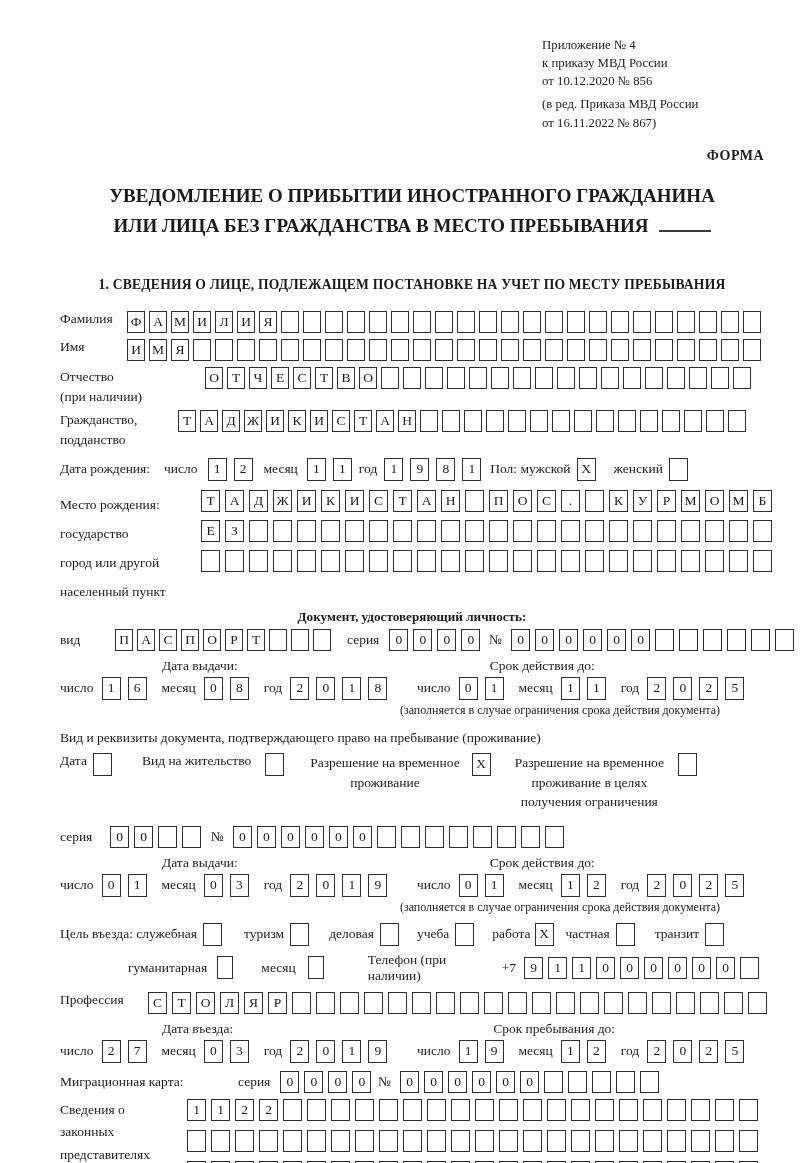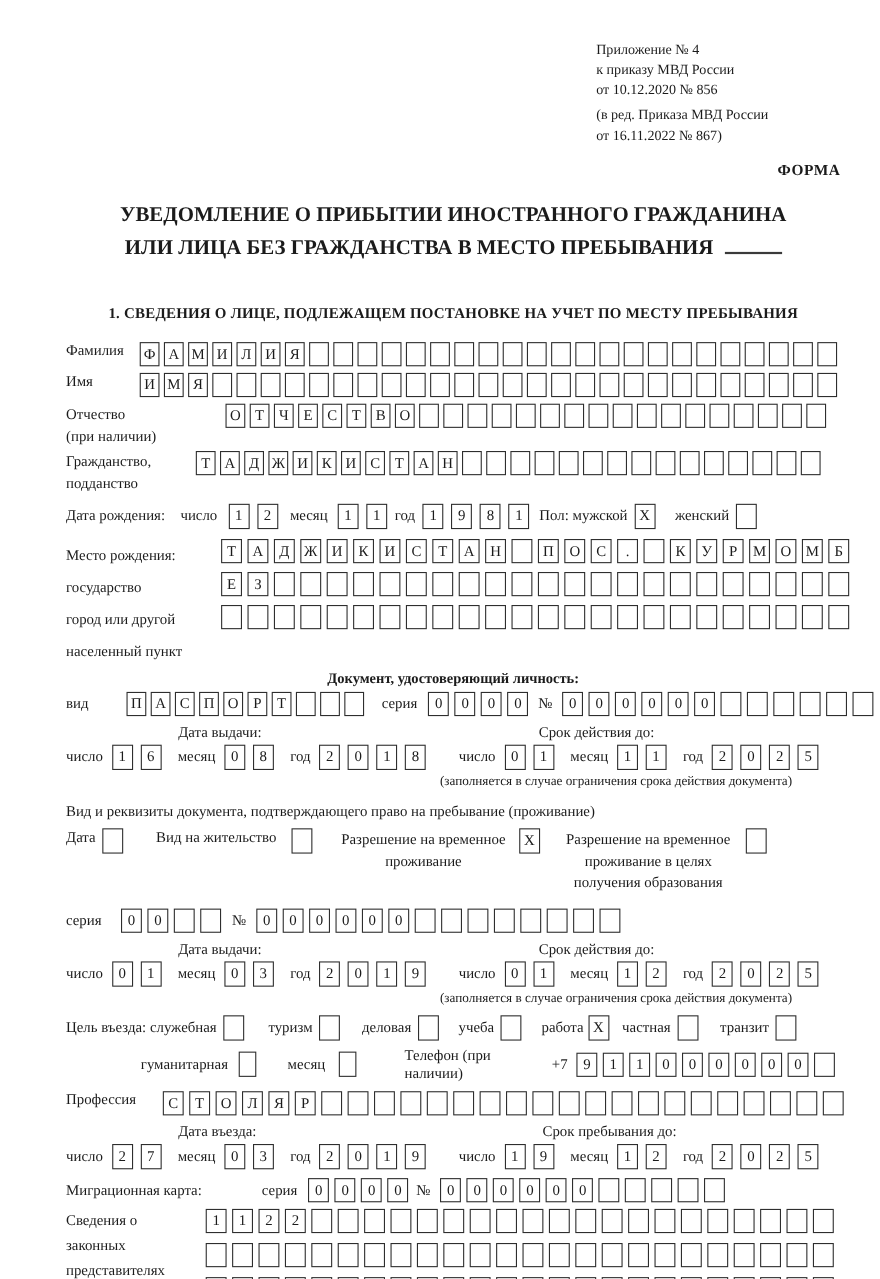--- a/index.html
+++ b/index.html
@@ -152,21 +152,21 @@
   <div class="frow" style="margin-top:4px">
     <span>Дата</span>
     <span class="box cb"></span>
     <span style="margin-left:26px">Вид на жительство</span>
     <span class="box cb" style="margin-left:14px"></span>
     <span class="ctr" style="margin-left:22px">
       <span>Разрешение на временное</span><br><span>проживание</span>
     </span>
     <span class="box cb" style="margin-left:12px">X</span>
     <span class="ctr" style="margin-left:20px">
-      <span>Разрешение на временное</span><br><span>проживание в целях</span><br><span>получения образования</span>
+      <span>Разрешение на временное</span><br><span>проживание в целях</span><br><span>получения ограничения</span>
     </span>
     <span class="box cb" style="margin-left:14px"></span>
   </div>
 
   <div class="frow c" style="margin-top:14px">
     <span class="lbl" style="width:50px">серия</span>
     <span class="boxes wide"><span class="box">0</span><span class="box">0</span><span class="box"></span><span class="box"></span></span>
     <span style="margin:0 9px 0 5px">№</span>
     <span class="boxes wide"><span class="box">0</span><span class="box">0</span><span class="box">0</span><span class="box">0</span><span class="box">0</span><span class="box">0</span><span class="box"></span><span class="box"></span><span class="box"></span><span class="box"></span><span class="box"></span><span class="box"></span><span class="box"></span><span class="box"></span></span>
   </div>

